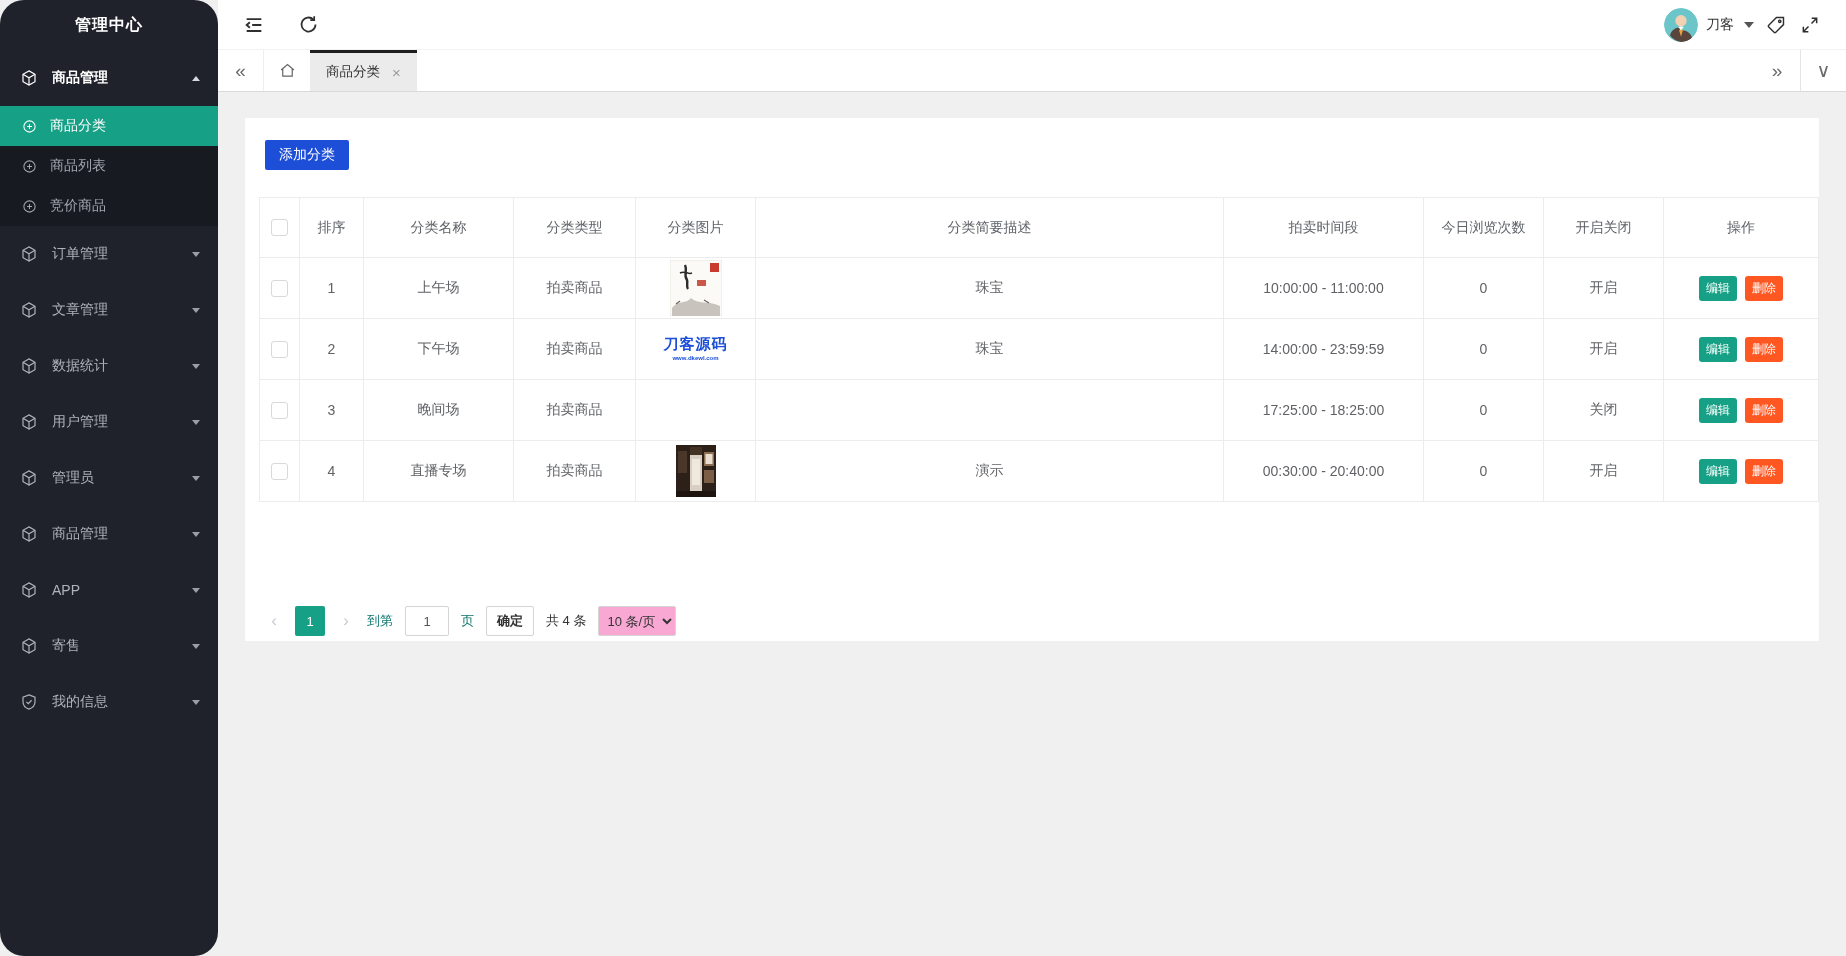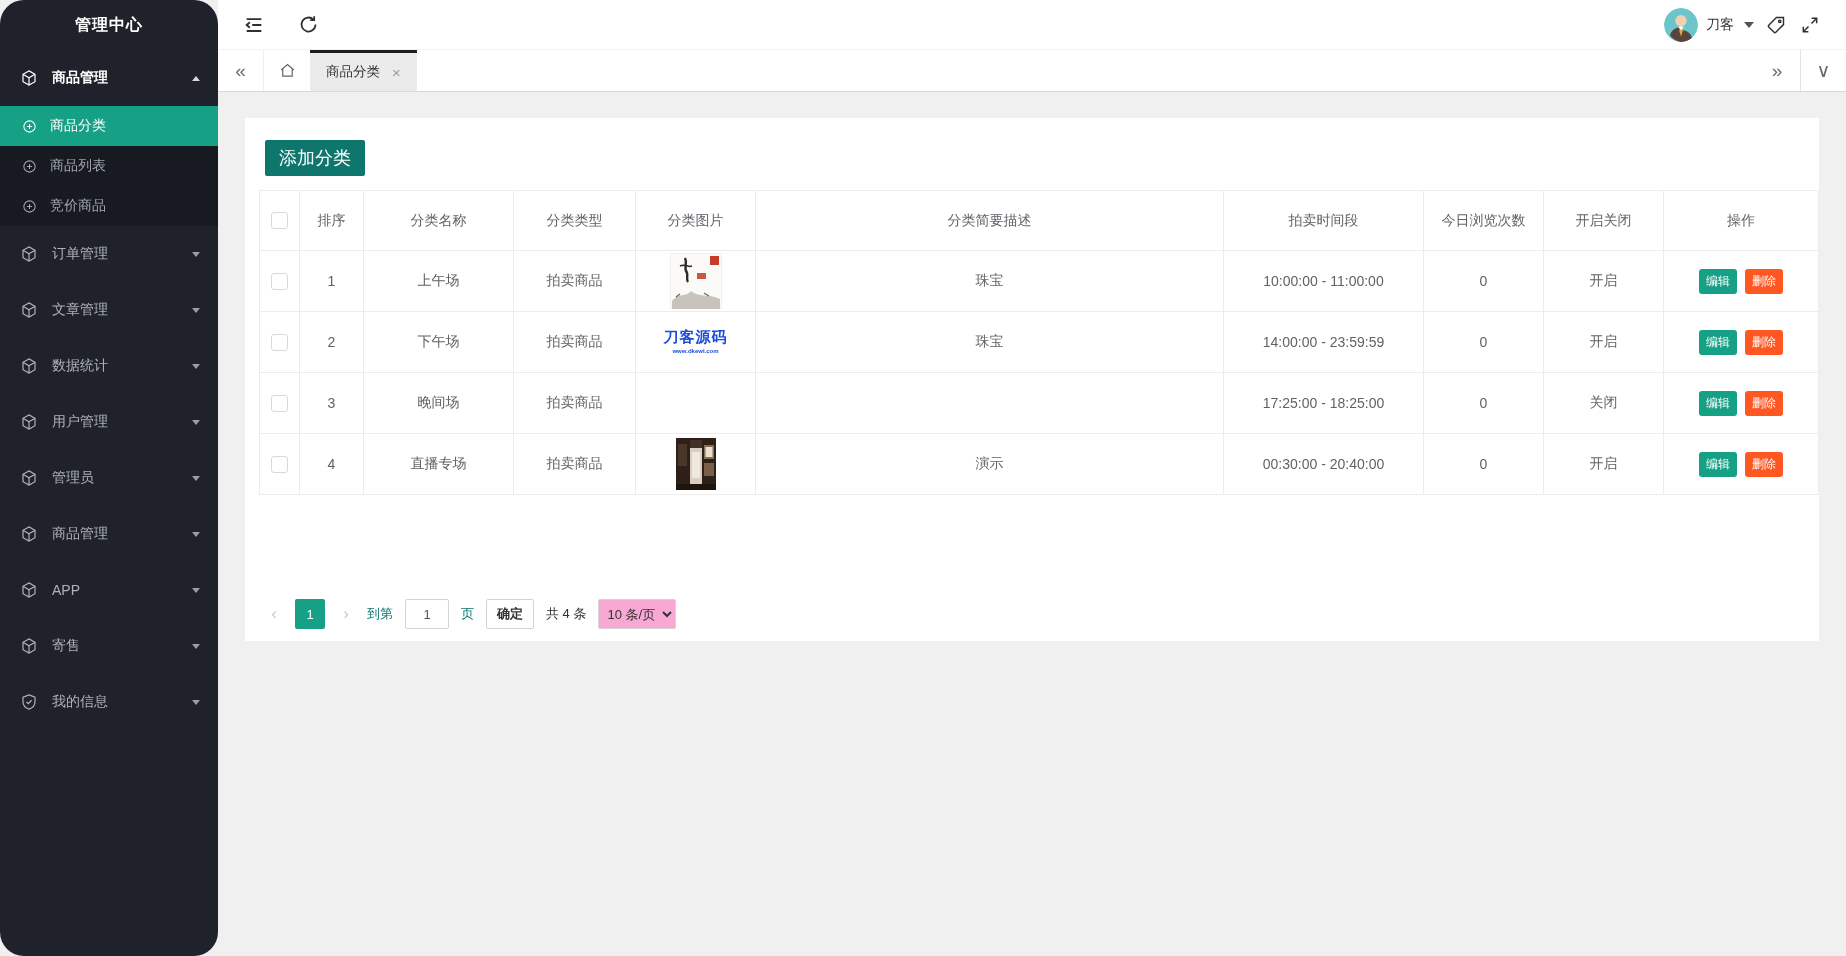--- a/index.html
+++ b/index.html
@@ -53,24 +53,24 @@
   .tab { display:flex; align-items:center; gap:12px; padding:0 16px; background:#ebebeb;
     border-top:3px solid #1d1d1d; font-size:13.5px; color:#333; cursor:pointer; }
   .tab .close { color:#9b9b9b; font-size:15px; line-height:1; cursor:pointer; }
   .tab-spacer { flex:1; }
   .tab-nav.right2 { border-left:1px solid #e4e4e4; }
 
   
   .content { flex:1; background:#f0f0f0; padding:26px 27px; overflow:hidden; }
   .card { background:#fff; height:523px; padding:22px 14px 0 14px; }
 
-  .btn-add { display:inline-block; background:#0f766e; color:#fff; font-size:18px;
+  .btn-add { display:inline-block; background:#1d4ed8; color:#fff; font-size:14px;
     padding:6px 14px; border:none; border-radius:2px; cursor:pointer; margin-left:6px; }
 
-  table { width:100%; border-collapse:collapse; table-layout:fixed; margin-top:14px; }
+  table { width:100%; border-collapse:collapse; table-layout:fixed; margin-top:27px; }
   th { height:60px; font-weight:normal; font-size:14px; color:#5f6368;
     border:1px solid #ececec; text-align:center; background:#fff; }
   td { height:61px; font-size:14px; color:#606266; border:1px solid #ececec;
     text-align:center; vertical-align:middle; }
   input[type=checkbox] { appearance:none; -webkit-appearance:none; width:17px; height:17px;
     border:1px solid #d9d9d9; border-radius:3px; background:#fff; cursor:pointer; vertical-align:middle; }
   .img-wrap { display:flex; align-items:center; justify-content:center; }
   .daoke { line-height:1.1; }
   .daoke .t { color:#1b4fd8; font-weight:bold; font-size:15px; letter-spacing:1px; }
   .daoke .u { color:#1b4fd8; font-size:6px; font-weight:bold; margin-top:3px; }

